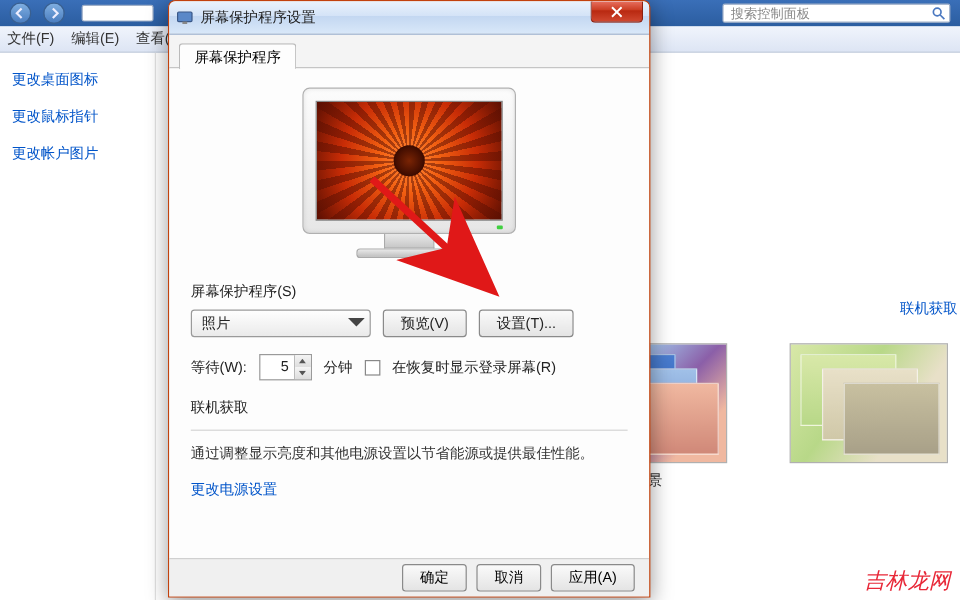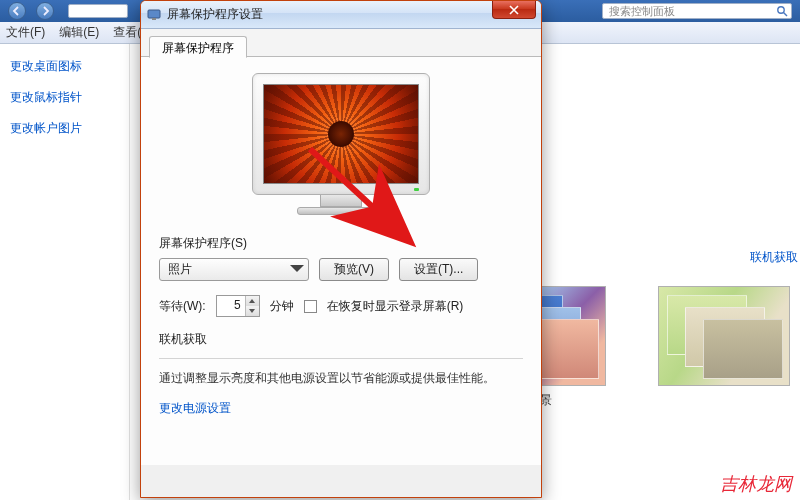--- a/index.html
+++ b/index.html
@@ -210,20 +210,31 @@
       <div class="checkbox"></div>
       <span>在恢复时显示登录屏幕(R)</span>
     </div>
 
     <div class="group-title">联机获取</div>
     <div class="group-divider"></div>
     <div class="desc">通过调整显示亮度和其他电源设置以节省能源或提供最佳性能。</div>
     <div class="link">更改电源设置</div>
 
   </div>
+  <div class="dialog-footer">
+    <div class="btn">
+        <span>确定</span>
+      </div>
+    <div class="btn">
+        <span>取消</span>
+      </div>
+    <div class="btn">
+        <span>应用(A)</span>
+      </div>
+  </div>
 </div>
 
 <svg class="arrow-annot" viewBox="0 0 130 105">
   <defs>
     <marker id="ah" markerWidth="16" markerHeight="16" refX="11" refY="6" orient="auto">
       <path d="M0 0 L14 6 L0 12 L4 6 Z" fill="#e01818"></path>
     </marker>
   </defs>
   <line x1="15" y1="6" x2="108" y2="92" stroke="#e01818" stroke-width="6" marker-end="url(#ah)"></line>
 </svg>

